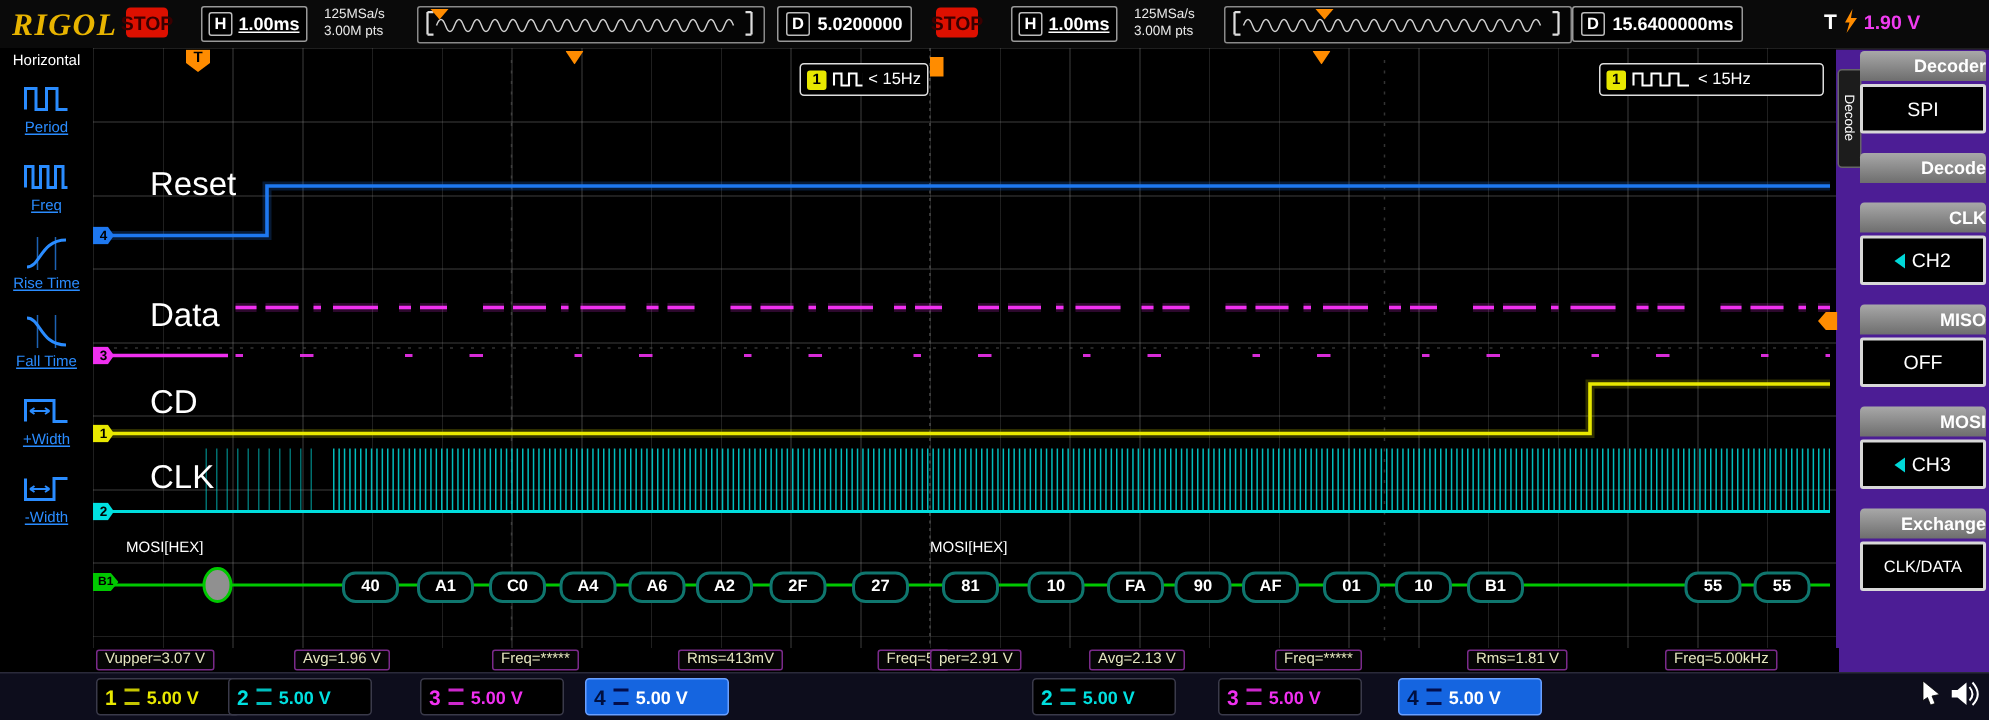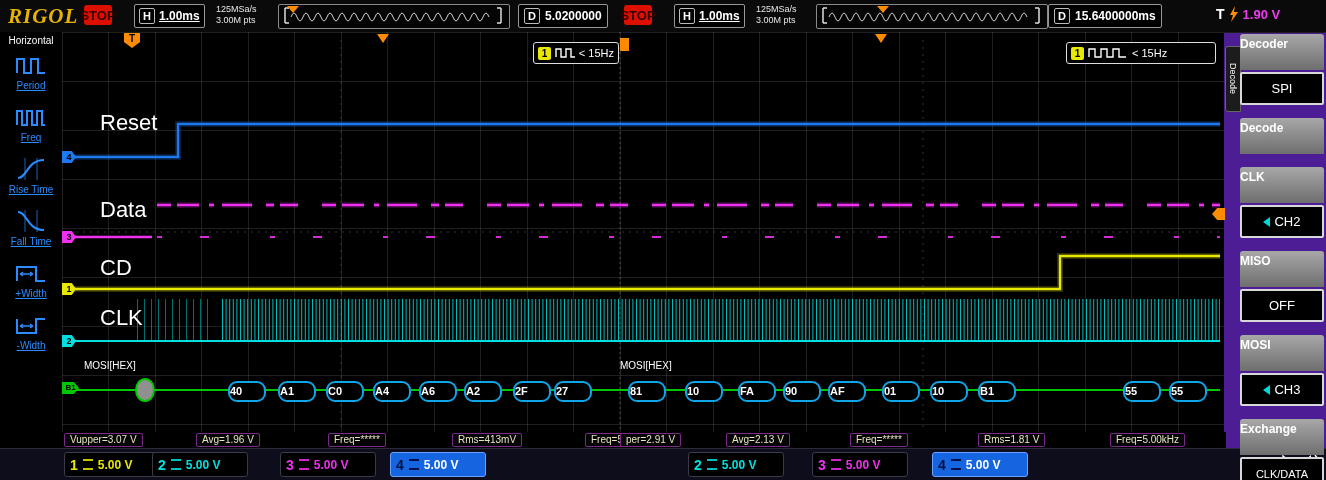--- a/index.html
+++ b/index.html
@@ -31,22 +31,22 @@
   .lsb-item{width:58px;display:flex;flex-direction:column;align-items:center;margin-bottom:13px;cursor:pointer;}
   .lsb-item .lbl{color:#2a8cff;font:10px "Liberation Sans",sans-serif;margin-top:2px;text-align:center;text-decoration:underline;}
 
   
   .plot{left:62px;top:32px;width:1162px;height:400px;background:#000;
         background-image:
           repeating-linear-gradient(to right, rgba(140,140,140,.22) 0 1px, transparent 1px 46.5px),
           repeating-linear-gradient(to bottom, rgba(140,140,140,.22) 0 1px, transparent 1px 49px);}
   .chan-label{color:#fff;font:22px "Liberation Sans",sans-serif;z-index:5;}
   .bus-label{color:#fff;font:10px "Liberation Sans",sans-serif;z-index:5;}
-  .byte{width:34px;height:17px;top:381px;background:#000;border:2px solid #0ea5e9;border-radius:9px;
-        color:#fff;font:bold 11px/17px "Liberation Sans",sans-serif;text-align:left;z-index:6;}
+  .byte{width:34px;height:17px;top:381px;background:#000;border:2px solid #0f766e;border-radius:9px;
+        color:#fff;font:bold 11px/17px "Liberation Sans",sans-serif;text-align:center;z-index:6;}
   .chtab{left:62px;width:14px;height:12px;color:#000;font:bold 9px/12px "Liberation Sans",sans-serif;text-align:center;
          clip-path:polygon(0 0,70% 0,100% 50%,70% 100%,0 100%);z-index:6;}
   .trigbox{top:42px;height:20px;border:1px solid #ddd;border-radius:3px;background:#000;display:flex;
            align-items:center;gap:4px;padding:0 4px;overflow:hidden;white-space:nowrap;z-index:7;}
   .trigbox .chbadge{width:13px;height:13px;background:#e8e800;color:#000;font:bold 10px/13px "Liberation Sans",sans-serif;
                     text-align:center;border-radius:2px;flex:0 0 auto;}
   .trigbox .cond{color:#fff;font:11px "Liberation Sans",sans-serif;}
   .tflag{left:124px;top:33px;width:16px;height:15px;background:#ff8c00;color:#000;
          font:bold 10px/12px "Liberation Sans",sans-serif;text-align:center;
          clip-path:polygon(0 0,100% 0,100% 60%,50% 100%,0 60%);z-index:7;}
@@ -67,22 +67,22 @@
   .chbox .n{font:bold 14px "Liberation Sans",sans-serif;}
   .chbox .cpl{width:10px;height:7px;border-top:2px solid currentColor;border-bottom:2px dashed currentColor;opacity:.85;}
   .chbox .v{font:bold 12px "Liberation Sans",sans-serif;}
   .chbox.sel{background:#1565e0;border-color:#6aa0ff;}
   .chbox.sel .n{color:#001040;}
   .chbox.sel .v{color:#fff;}
 
   
   .rsidebar{left:1240px;top:34px;width:84px;display:flex;flex-direction:column;gap:13px;}
   .menu-group{display:flex;flex-direction:column;gap:2px;cursor:pointer;}
-  .menu-head{height:36px;background:linear-gradient(#a8a8a8,#6e6e6e);border-radius:3px 3px 0 0;color:#fff;
-             font:bold 12px/20px "Liberation Sans",sans-serif;text-align:left;}
+  .menu-head{height:20px;background:linear-gradient(#a8a8a8,#6e6e6e);border-radius:3px 3px 0 0;color:#fff;
+             font:bold 12px/20px "Liberation Sans",sans-serif;text-align:right;}
   .menu-val{height:29px;background:#000;border:2px solid #d8d8d8;border-radius:2px;color:#fff;
             font:13px "Liberation Sans",sans-serif;display:flex;align-items:center;justify-content:center;gap:4px;}
   .cyarrow{width:0;height:0;border-top:5px solid transparent;border-bottom:5px solid transparent;border-right:7px solid #00d8d8;}
   .decodetab{left:1225px;top:46px;width:14px;height:64px;background:#1c1c1c;border:1px solid #666;border-radius:3px 0 0 3px;
              color:#fff;font:9px "Liberation Sans",sans-serif;display:flex;align-items:center;justify-content:center;cursor:pointer;}
   .decodetab span{writing-mode:vertical-rl;}
 </style>
 </head>
 <body>
 
@@ -248,21 +248,21 @@
   <div class="abs chtab" style="top:335px;background:#00e0e0">2</div>
   <div class="abs chtab" style="top:382px;background:#00c800;width:17px;font-size:8px">B1</div>
 
   <div class="abs byte" style="left:228px">40</div>
   <div class="abs byte" style="left:278px">A1</div>
   <div class="abs byte" style="left:326px">C0</div>
   <div class="abs byte" style="left:373px">A4</div>
   <div class="abs byte" style="left:419px">A6</div>
   <div class="abs byte" style="left:464px">A2</div>
   <div class="abs byte" style="left:513px">2F</div>
-  <div class="abs byte" style="left:554px">27</div>
+  <div class="abs byte" style="left:568px">27</div>
   <div class="abs byte" style="left:628px">81</div>
   <div class="abs byte" style="left:685px">10</div>
   <div class="abs byte" style="left:738px">FA</div>
   <div class="abs byte" style="left:783px">90</div>
   <div class="abs byte" style="left:828px">AF</div>
   <div class="abs byte" style="left:882px">01</div>
   <div class="abs byte" style="left:930px">10</div>
   <div class="abs byte" style="left:978px">B1</div>
   <div class="abs byte" style="left:1123px">55</div>
   <div class="abs byte" style="left:1169px">55</div>

